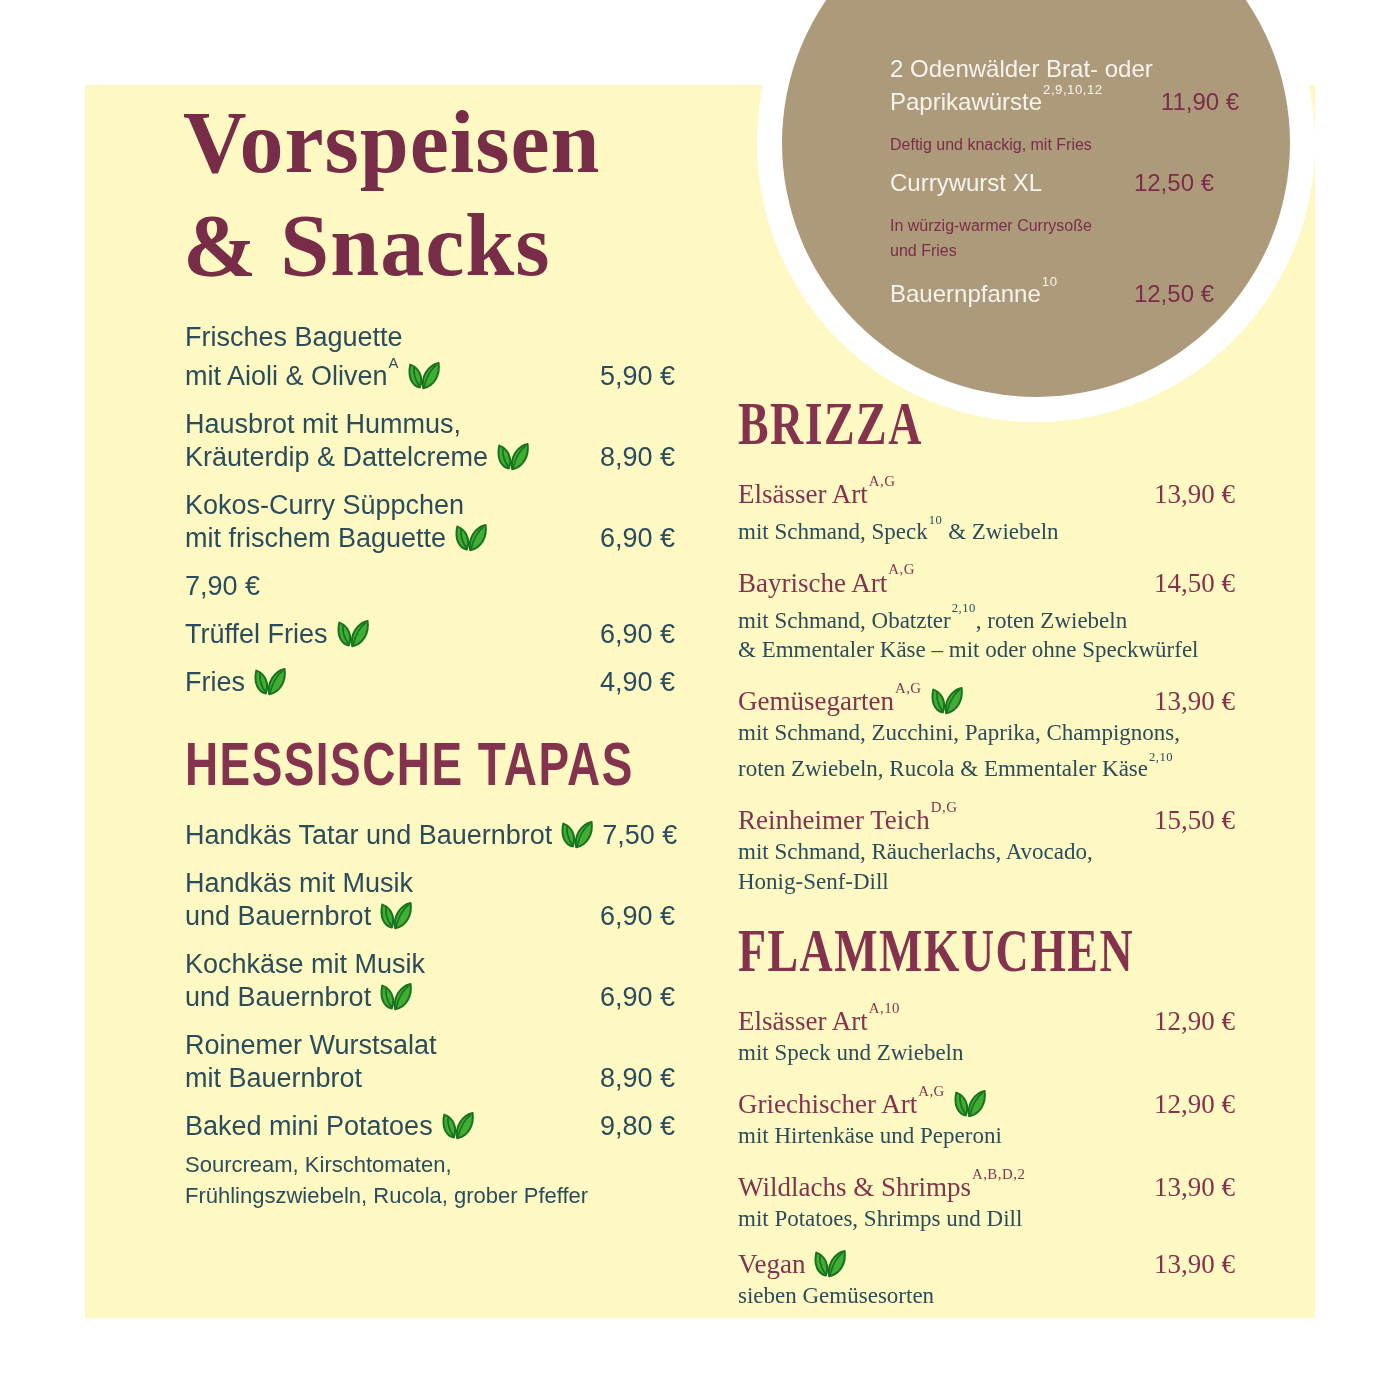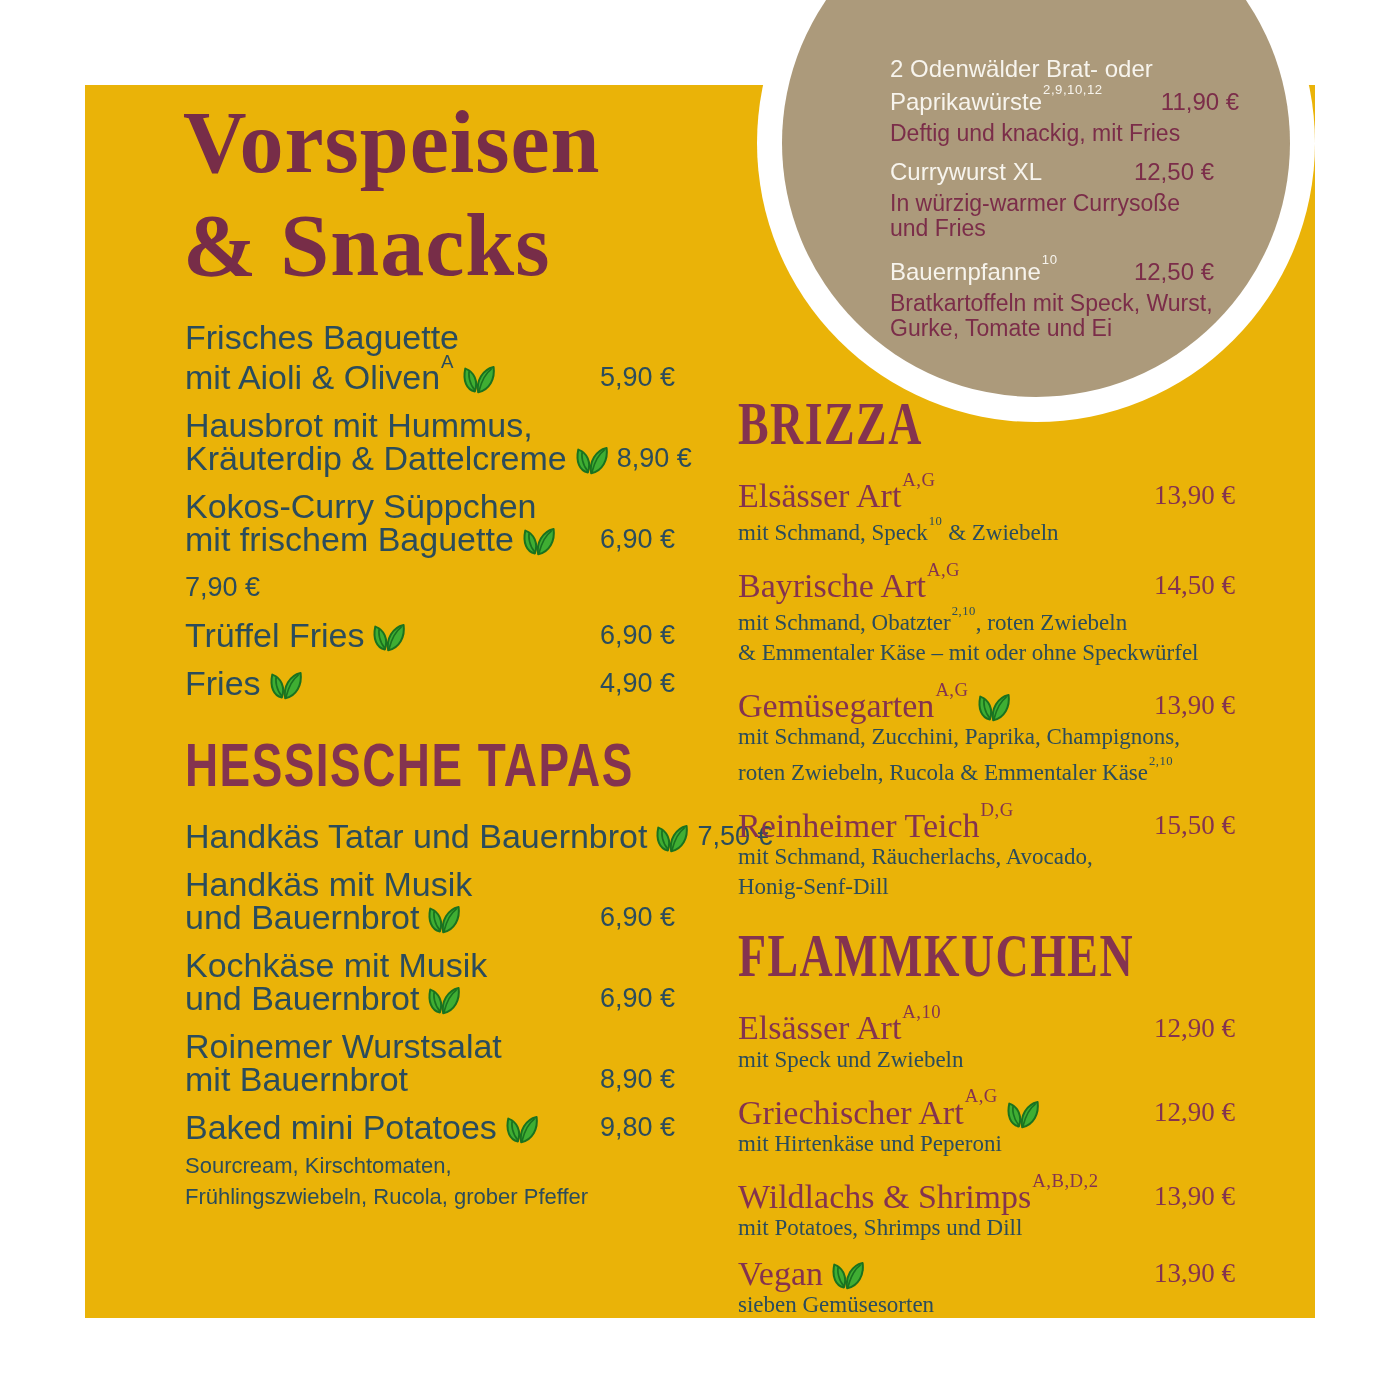--- a/index.html
+++ b/index.html
@@ -4,37 +4,37 @@
 <style>
   html,body{margin:0;padding:0;}
   body{
     width:1400px;height:1400px;position:relative;
     background:#ffffff;
     font-family:"Liberation Sans",sans-serif;
     overflow:hidden;
   }
   .panel{
     position:absolute;left:85px;top:85px;width:1230px;height:1233px;
-    background:#eab308;
+    background:#fef9c3;
   }
   
   .badge-ring{
     position:absolute;left:672px;top:-221px;width:558px;height:558px;
     border-radius:50%;background:#ffffff;
   }
   .badge{
     position:absolute;left:697px;top:-196px;width:508px;height:508px;
     border-radius:50%;background:#ac9a7b;
   }
   .badge-content{position:absolute;left:108px;top:166px;width:324px;}
   .b-item{margin-bottom:12px;}
   .b-row{display:flex;align-items:flex-end;gap:8px;}
   .b-name{flex:1 1 auto;color:#f7f4ed;font-size:24px;line-height:28px;white-space:nowrap;}
   .b-price{white-space:nowrap;color:#7b2d49;font-size:24px;line-height:28px;}
-  .b-desc{color:#7b2d49;font-size:23px;line-height:25px;margin-top:5px;white-space:nowrap;}
+  .b-desc{color:#7b2d49;font-size:16px;line-height:25px;margin-top:16px;white-space:nowrap;}
   
   .title{
     position:absolute;left:98px;top:6px;margin:0;
     font-family:Liberation Serif, serif;font-weight:700;
     font-size:88px;line-height:103px;color:#772d48;letter-spacing:1px;
   }
   
   .col{position:absolute;}
   .col-left{left:100px;top:236px;width:490px;}
   .col-right{left:653px;top:307px;width:497px;font-family:Liberation Serif, serif;}
@@ -42,21 +42,21 @@
     margin:0;font-weight:700;color:#84334f;
     font-size:62px;line-height:62px;letter-spacing:2px;
     transform:scaleX(.74);transform-origin:0 50%;white-space:nowrap;
   }
   .col-left .sec-h{margin-top:34px;margin-bottom:24px;}
   .col-right .sec-h{margin-bottom:18px;}
   .col-right .sec-h.second{margin-top:22px;}
   .item{margin-bottom:15px;}
   .col-right .item{margin-bottom:14px;}
   .row{display:flex;align-items:flex-end;gap:8px;}
-  .name{flex:1 1 auto;font-size:34px;line-height:33px;color:#2b4c5c;white-space:nowrap;}
+  .name{flex:1 1 auto;font-size:27px;line-height:33px;color:#2b4c5c;white-space:nowrap;}
   .price{white-space:nowrap;font-size:27px;line-height:33px;color:#2b4c5c;}
   .col-right .name,.col-right .price{color:#84334f;}
   .desc{color:#2b4c5c;font-size:23px;line-height:30px;margin-top:0;white-space:nowrap;}
   .col-left .desc{font-size:22px;line-height:31px;margin-top:6px;}
   sup.sp{font-size:.55em;position:relative;top:-.5em;margin-left:1px;letter-spacing:.5px;}
   .leaf{width:34px;height:30px;vertical-align:-5px;margin-left:8px;}
   .leaf .fill{fill:#3fae33;stroke:#1a7220;stroke-width:2.4;stroke-linejoin:round;}
   .leaf .vein{fill:none;stroke:#1a7220;stroke-width:2;stroke-linecap:round;}
 </style>
 </head>
@@ -94,24 +94,20 @@
         </div>
       </div>
 
       <div class="b-item">
         <div class="b-row">
           <div class="b-name">
             <span>Bauernpfanne</span><sup class="sp">10</sup>
           </div>
           <div class="b-price">12,50 €</div>
         </div>
-        <div class="b-desc">
-          <span>Bratkartoffeln mit Speck, Wurst,</span><br>
-          <span>Gurke, Tomate und Ei</span>
-        </div>
       </div>
 
     </div>
   </div>
 
   <h1 class="title"><span>Vorspeisen</span><br><span>&amp; Snacks</span></h1>
 
   <div class="col col-left">
 
     <div class="item">

